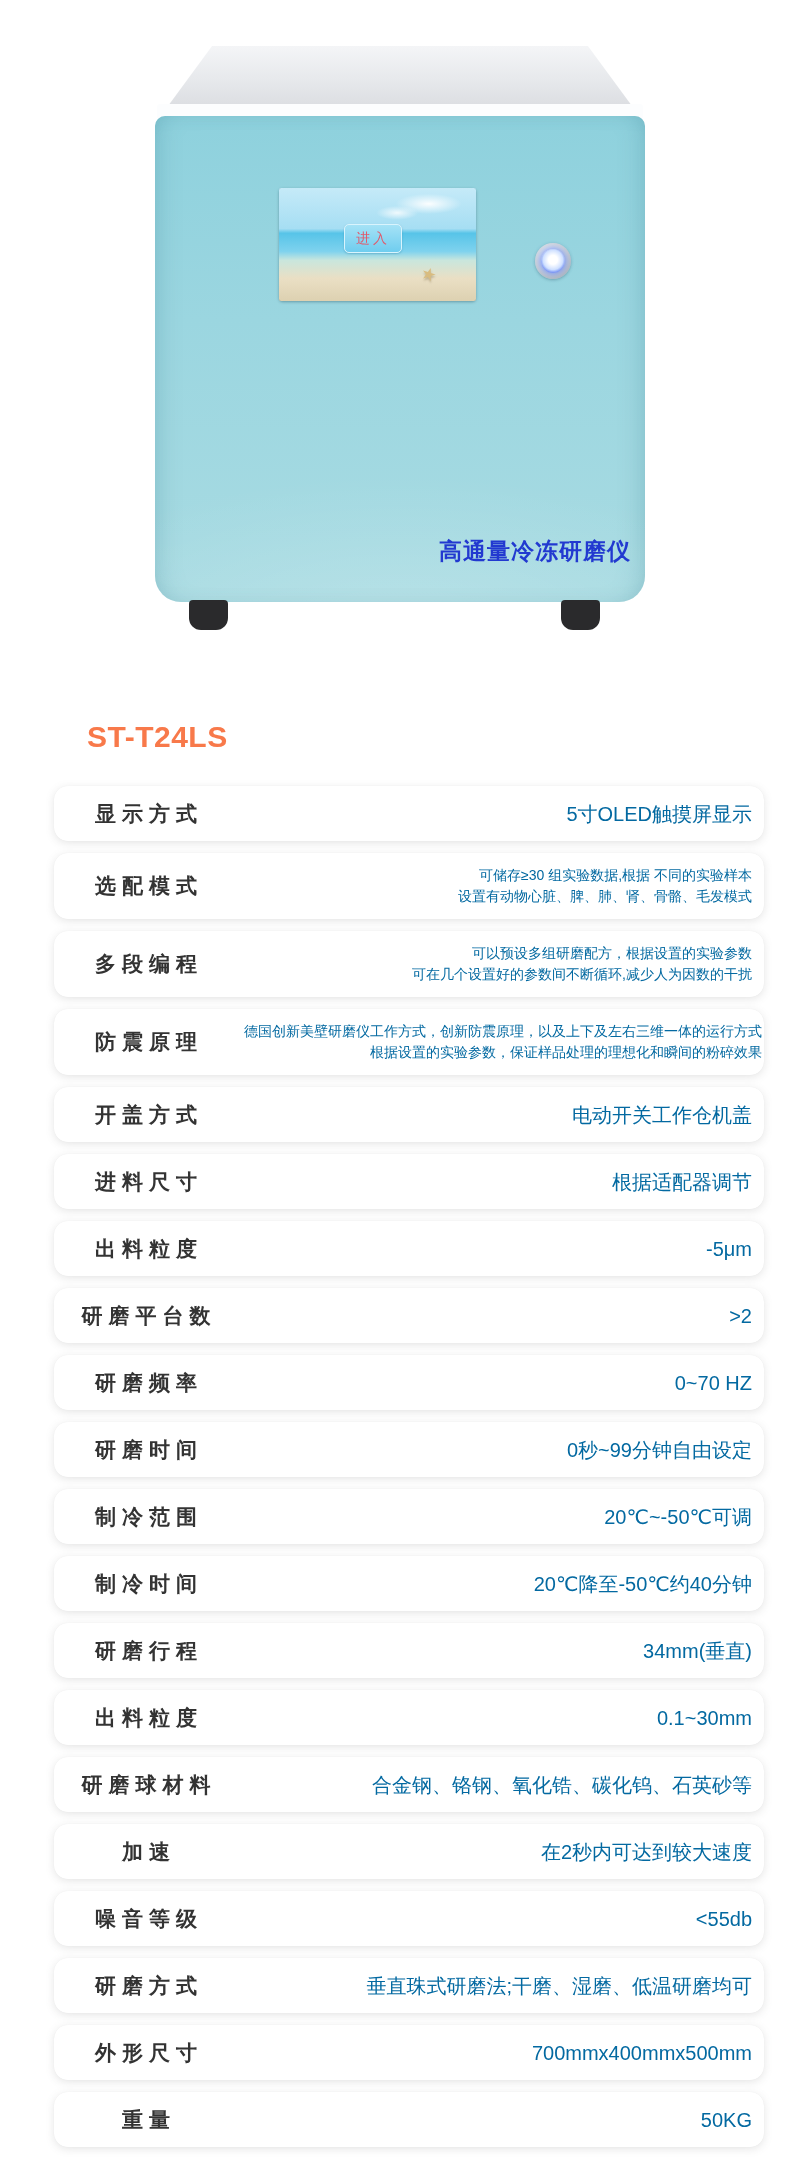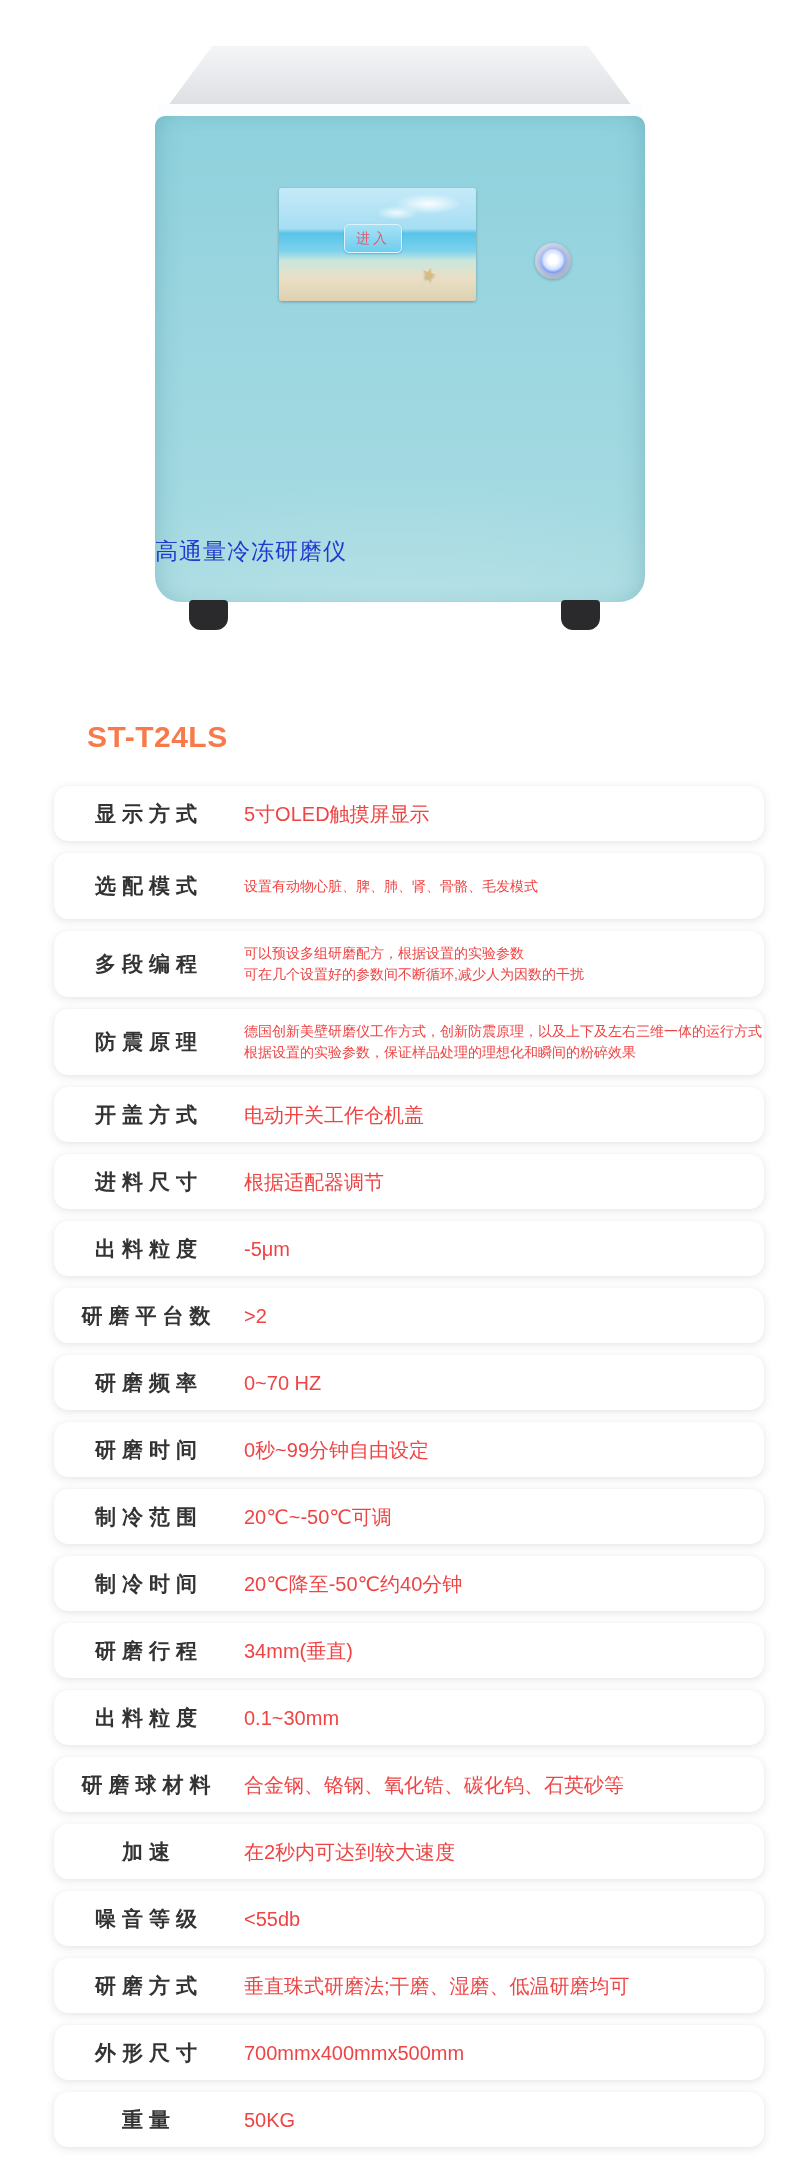--- a/index.html
+++ b/index.html
@@ -60,22 +60,22 @@
     position:absolute;left:380px;top:127px;width:36px;height:36px;border-radius:50%;
     background:radial-gradient(circle at 40% 35%,#f2f4f6,#c9ced3 55%,#9aa1a8 100%);
     box-shadow:0 1px 3px rgba(40,80,90,.35);
   }
   .power-inner{
     position:absolute;left:6px;top:6px;width:24px;height:24px;border-radius:50%;
     background:radial-gradient(circle at 50% 45%,#ffffff 25%,#cfe0ff 55%,#5a79f0 78%,#3a50c8 100%);
     box-shadow:0 0 6px 1px rgba(90,130,255,.8);
   }
   .machine-label{
-    position:absolute;left:0;top:420px;width:100%;padding-right:6px;box-sizing:border-box;
-    text-align:left;color:#2239d0;font-size:23px;font-weight:400;letter-spacing:1px;
+    position:absolute;left:0;top:420px;width:100%;padding-right:14px;box-sizing:border-box;
+    text-align:right;color:#2239d0;font-size:23px;font-weight:700;letter-spacing:1px;
   }
   .foot{
     position:absolute;top:600px;width:39px;height:30px;background:#2a2a2c;
     border-radius:4px 4px 12px 12px;
   }
   .foot.left{left:189px;}
   .foot.right{left:561px;}
 
   
   .model-title{
@@ -93,21 +93,21 @@
     box-shadow:0 2px 8px rgba(110,110,110,.18),0 0 1px rgba(0,0,0,.06);
     display:flex;align-items:center;min-height:55px;box-sizing:border-box;
     padding-right:12px;
   }
   .spec-row.multi{min-height:66px;}
   .spec-label{
     width:190px;flex-shrink:0;text-align:center;
     color:#333333;font-size:21px;font-weight:bold;letter-spacing:6px;
   }
   .spec-value{
-    flex:1;text-align:left;color:#ef4444;font-size:20px;line-height:26px;
+    flex:1;text-align:right;color:#0369a1;font-size:20px;line-height:26px;
   }
   .spec-row.multi .spec-value{font-size:14px;line-height:21px;}
   .spec-row.multi .spec-value div{white-space:nowrap;}
 </style>
 </head>
 <body>
 
 <div class="photo">
   <div class="lid"></div>
   <div class="lid-band"></div>
@@ -133,20 +133,21 @@
 <div class="spec-table">
     <div class="spec-row">
     <div class="spec-label">显示方式</div>
     <div class="spec-value">
         <div>5寸OLED触摸屏显示</div>
       </div>
   </div>
     <div class="spec-row multi">
     <div class="spec-label">选配模式</div>
     <div class="spec-value">
+        <div>可储存≥30 组实验数据,根据 不同的实验样本</div>
         <div>设置有动物心脏、脾、肺、肾、骨骼、毛发模式</div>
       </div>
   </div>
     <div class="spec-row multi">
     <div class="spec-label">多段编程</div>
     <div class="spec-value">
         <div>可以预设多组研磨配方，根据设置的实验参数</div>
         <div>可在几个设置好的参数间不断循环,减少人为因数的干扰</div>
       </div>
   </div>

